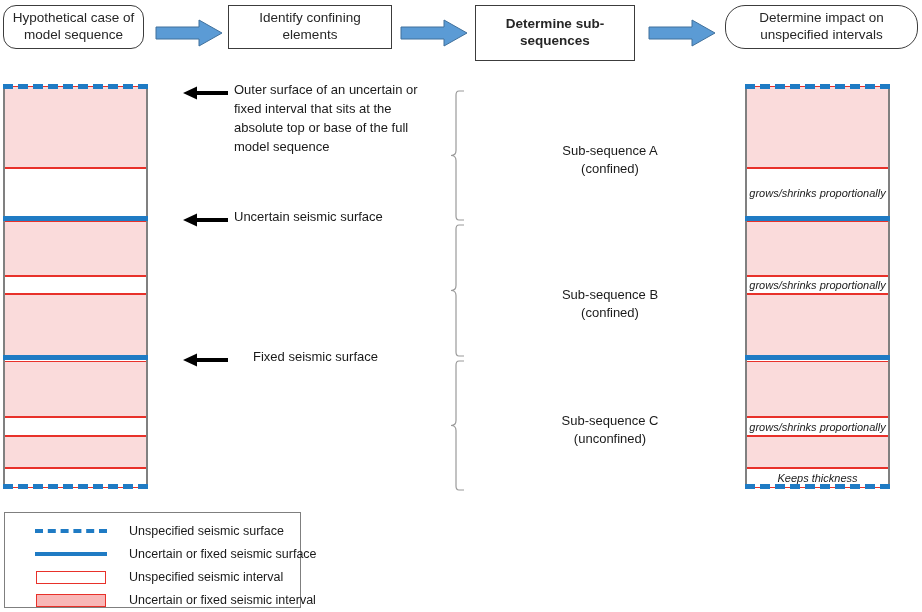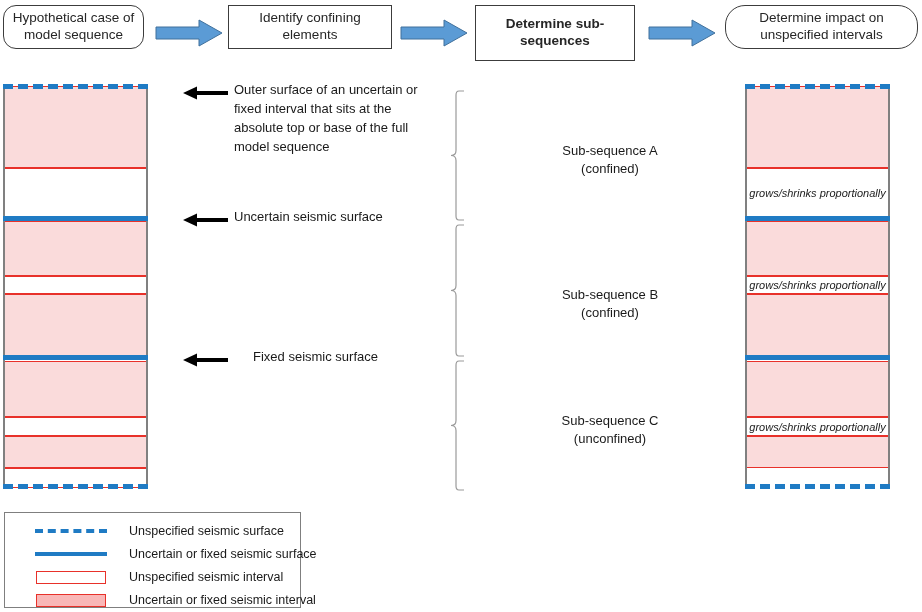--- a/index.html
+++ b/index.html
@@ -210,20 +210,23 @@
       <div class="band pink" style="top: 135px; height: 55px;"></div>
       <div class="band white" style="top: 190px; height: 18px;">
         <span>grows/shrinks proportionally</span>
       </div>
       <div class="band pink" style="top: 208px; height: 62px;"></div>
       <div class="band pink" style="top: 275px; height: 56px;"></div>
       <div class="band white" style="top: 331px; height: 19px;">
         <span>grows/shrinks proportionally</span>
       </div>
       <div class="band pink" style="top: 350px; height: 32px;"></div>
+      <div class="band white" style="top: 382px; height: 20px;">
+        <span>Keeps thickness</span>
+      </div>
       <div class="col-outline" style="left: 0px; top: 0px; width: 145px; height: 402px; border-left: 2px solid rgb(128, 128, 128); border-right: 2px solid rgb(128, 128, 128);"></div>
       <div class="surf dashed" style="top: -2px;"></div>
       <div class="surf" style="top: 130px;"></div>
       <div class="surf" style="top: 269px;"></div>
       <div class="surf dashed" style="top: 398px;"></div>
     </div>
   </div>
 
 <div id="anno-layer">
     <div class="arrow-left" style="left: 183px; top: 86px; width: 45px;"><svg width="45" height="14" viewBox="0 0 45 14">

